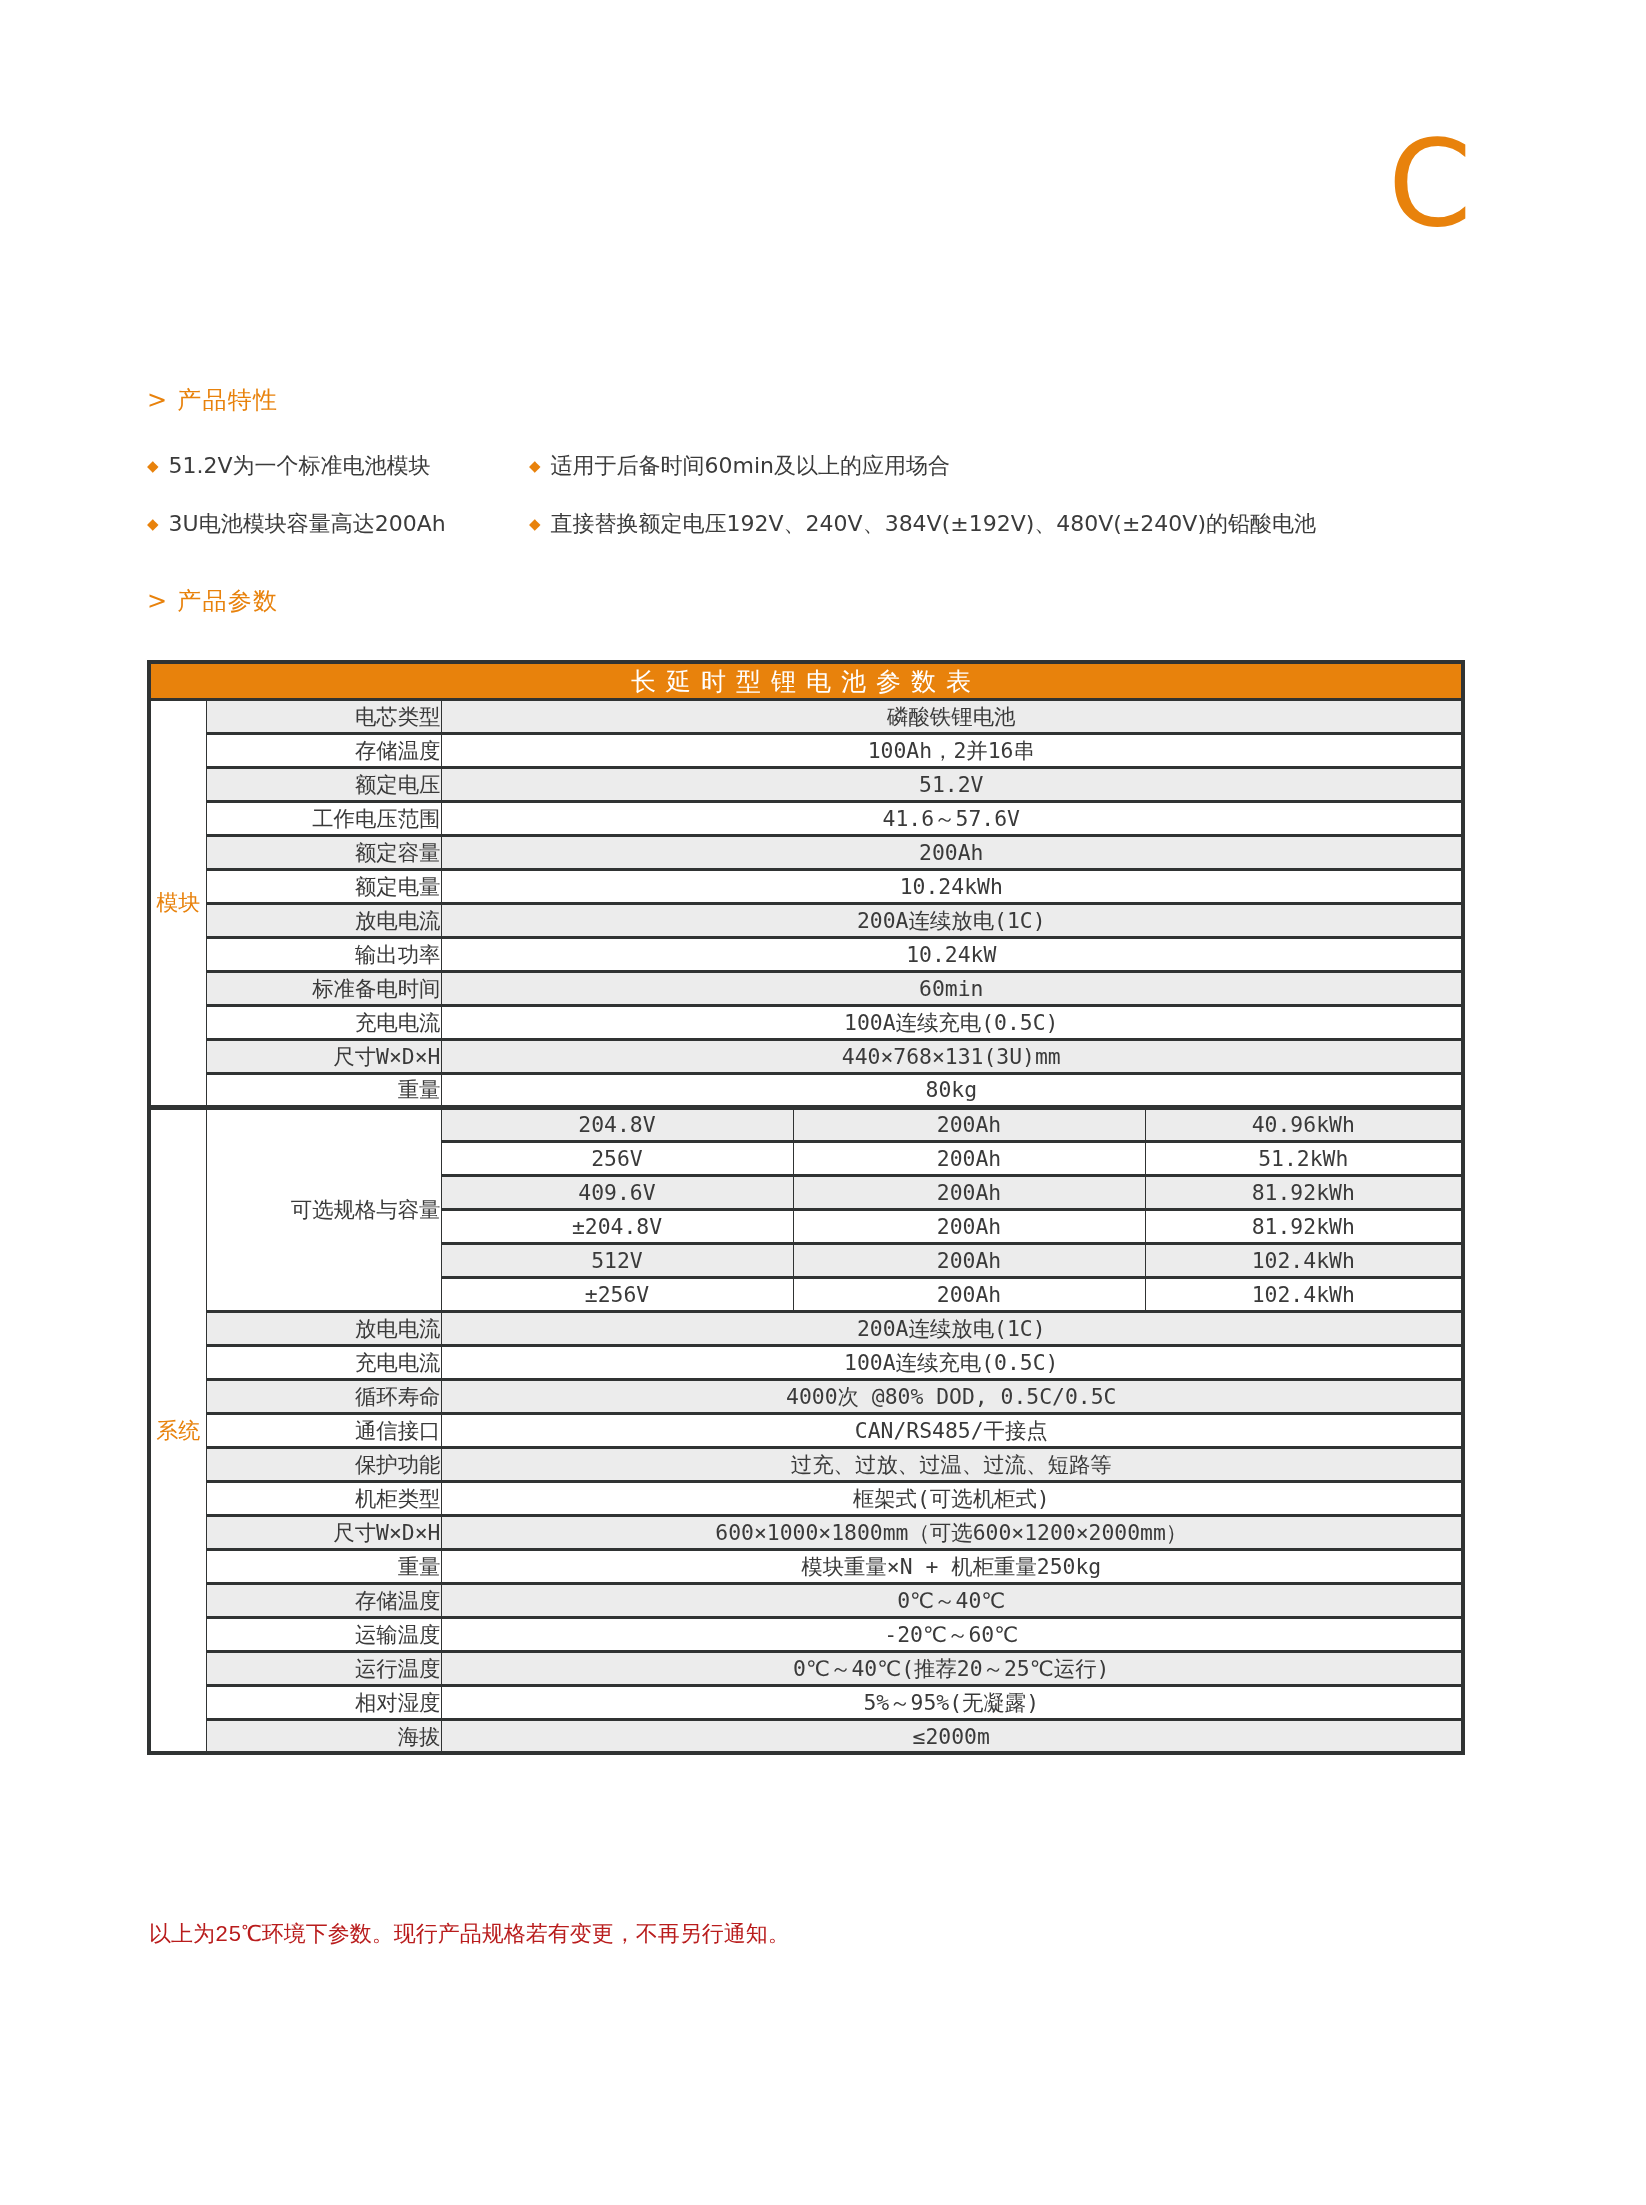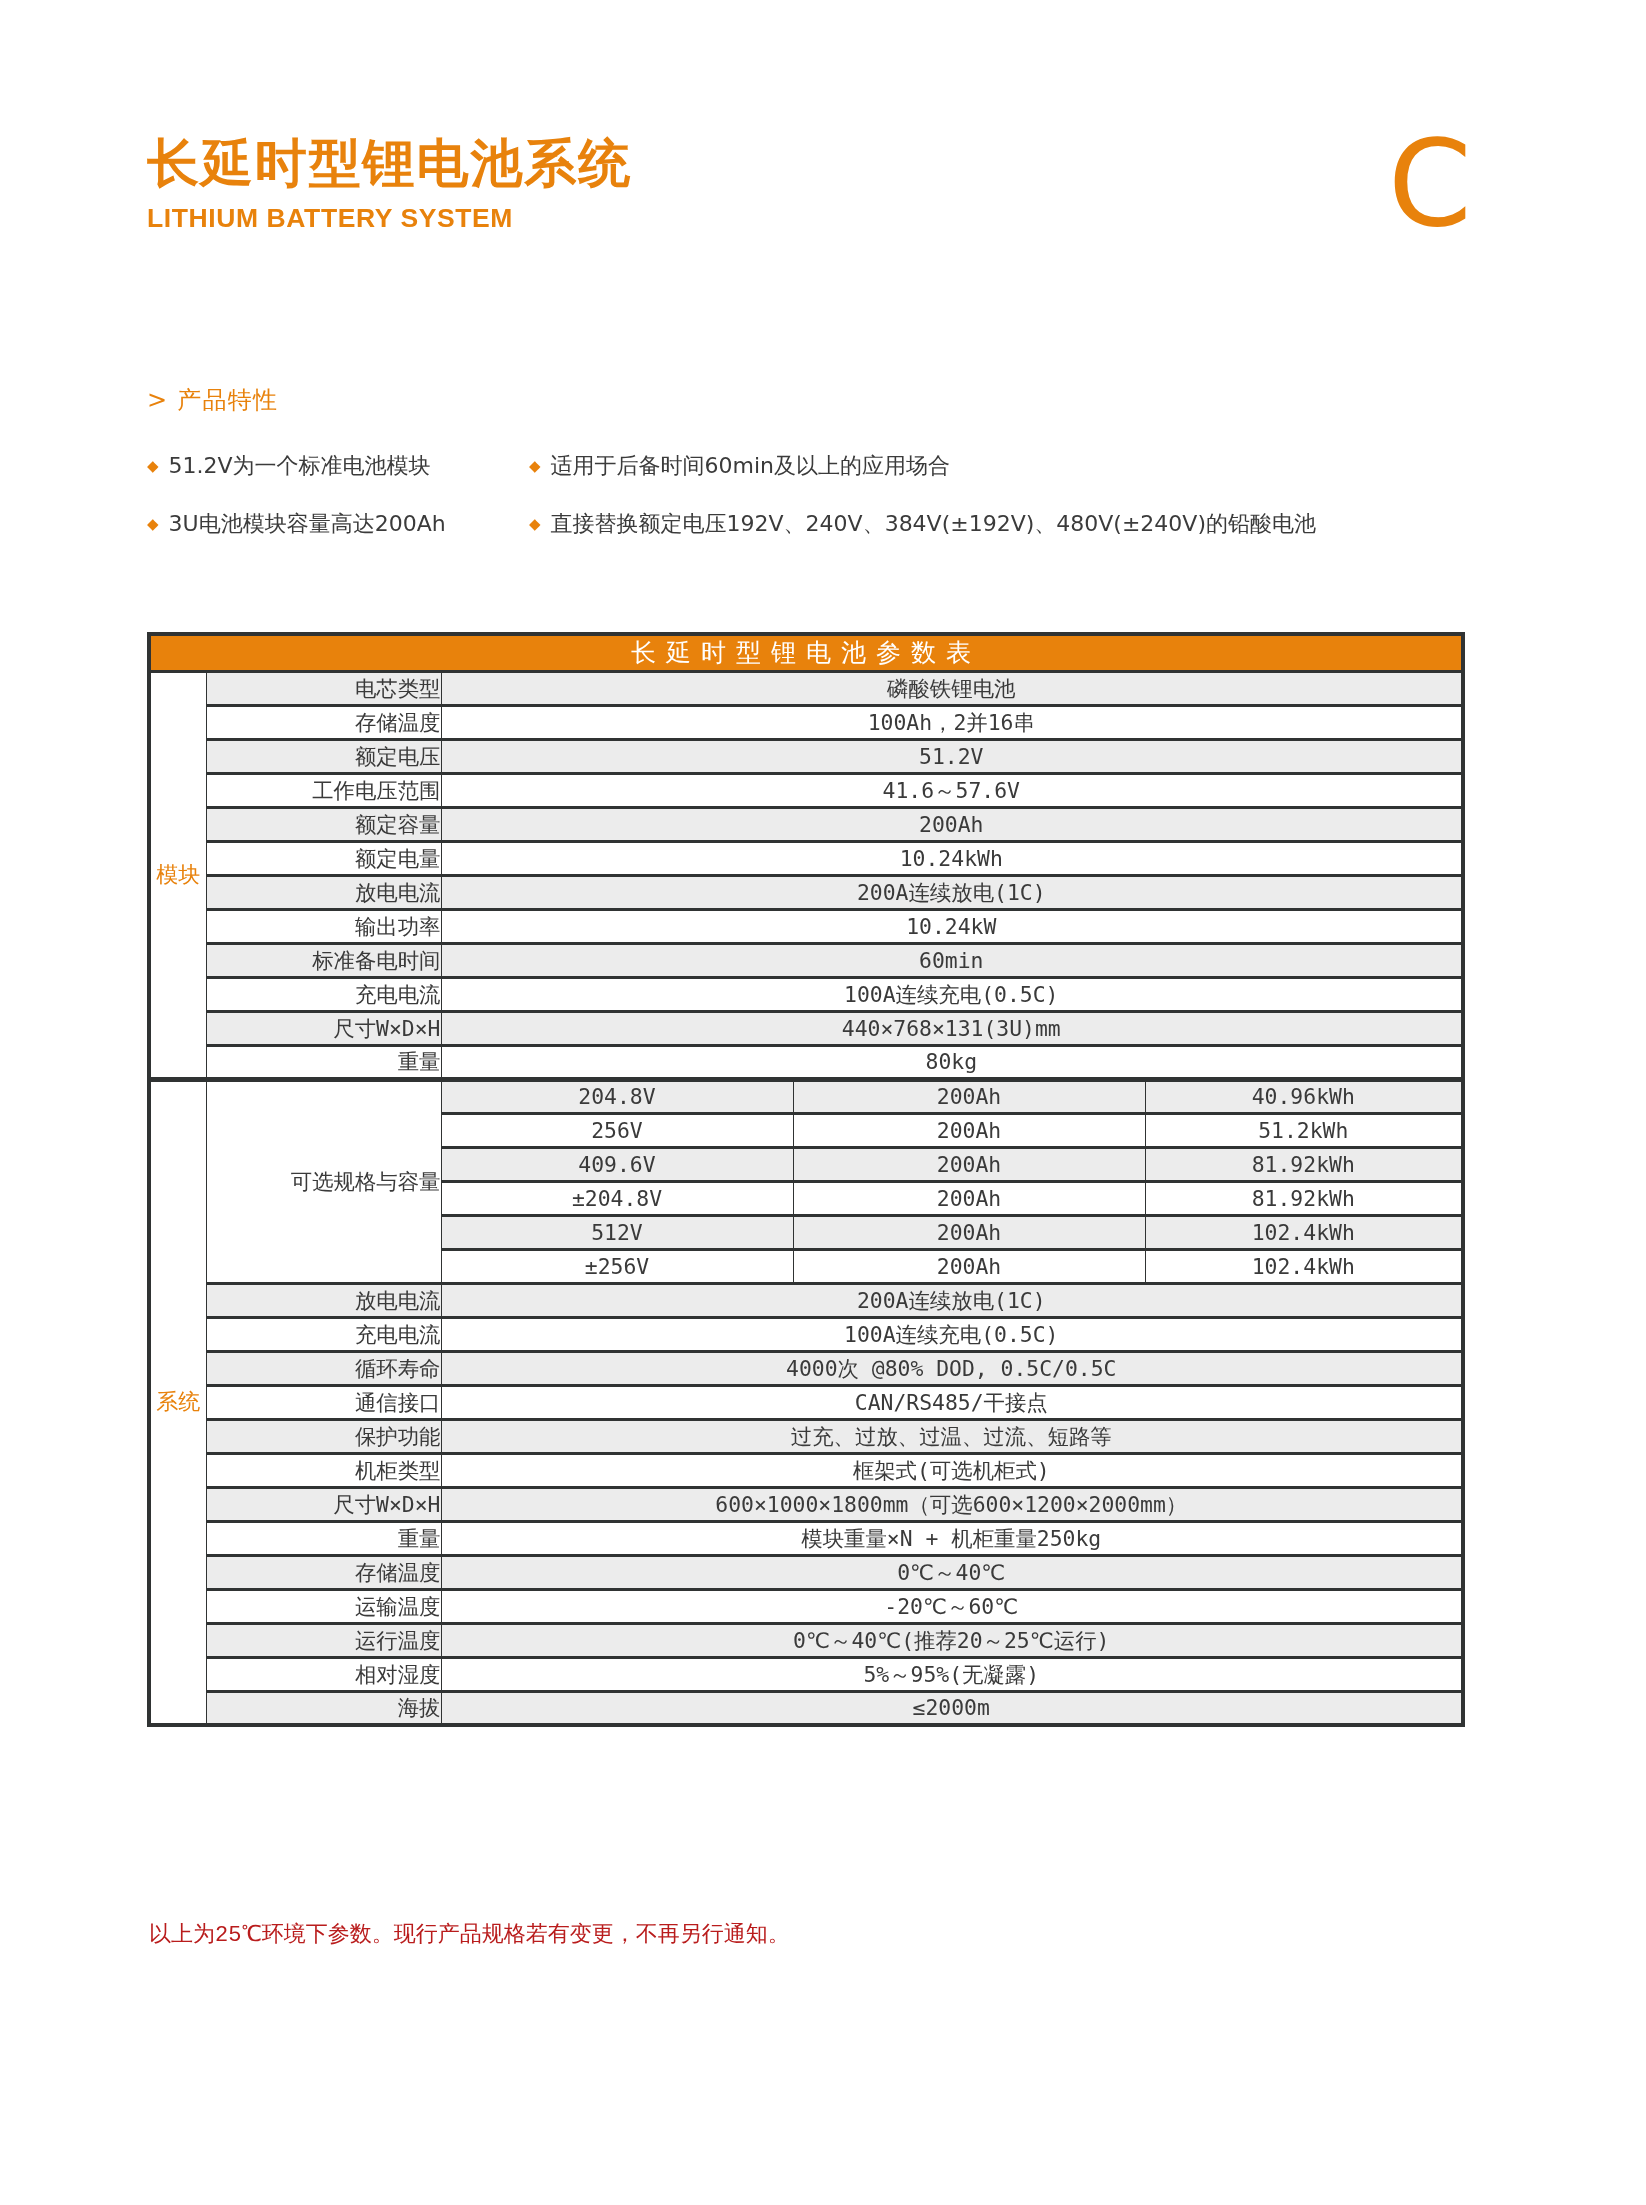--- a/index.html
+++ b/index.html
@@ -93,24 +93,20 @@
     position:absolute;left:149px;top:1919px;
     font-size:22px;color:#b91c1c;
     font-family:Liberation Mono, monospace;
   }
 </style>
 </head>
 <body>
 
 <div class="page">
 
-  <div class="hdr">
-    <div class="title-cn">长延时型锂电池系统</div>
-    <div class="title-en">LITHIUM BATTERY SYSTEM</div>
-  </div>
   <div class="corner-letter">C</div>
 
   <div class="features">
     <div class="sec-h">
       <span class="gt">&gt;</span><span>产品特性</span>
     </div>
     <div class="feat-grid">
       <div class="feat">
         <span class="diamond">◆</span>
         <span>51.2V为一个标准电池模块</span>
@@ -124,20 +120,23 @@
         <span>3U电池模块容量高达200Ah</span>
       </div>
       <div class="feat">
         <span class="diamond">◆</span>
         <span>直接替换额定电压192V、240V、384V(±192V)、480V(±240V)的铅酸电池</span>
       </div>
     </div>
   </div>
 
   <div class="params">
+    <div class="sec-h">
+      <span class="gt">&gt;</span><span>产品参数</span>
+    </div>
 
     <table class="spec">
       <colgroup>
           <col style="width:57px">
           <col style="width:235px">
           <col style="width:352px">
           <col style="width:352px">
           <col style="width:318px">
         </colgroup>
 

